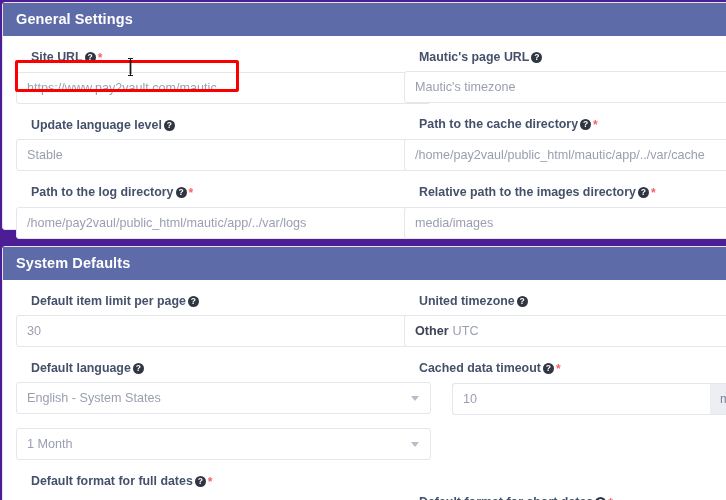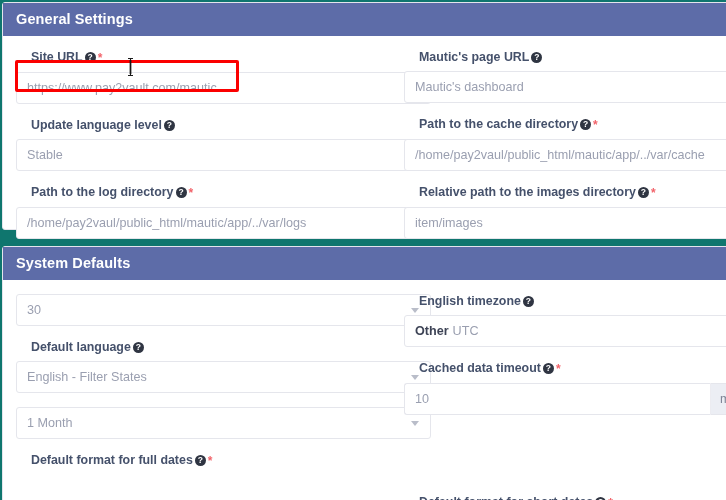--- a/index.html
+++ b/index.html
@@ -8,21 +8,21 @@
     margin: 0; padding: 0;
     width: 726px; height: 500px;
     overflow: hidden;
     background: #f5f6f8;
     font-family: "Liberation Sans", sans-serif;
     -webkit-font-smoothing: antialiased;
   }
   .page {
     position: relative;
     width: 726px; height: 500px;
-    background: #0f766e;
+    background: #4c1d95;
     overflow: hidden;
   }
 
   
   .panel {
     position: absolute;
     left: 2px;
     width: 736px;              
     background: #ffffff;
     border: 1px solid #e4e5ec;
@@ -106,21 +106,21 @@
     right: 11px; top: 50%;
     margin-top: -2px;
     width: 0; height: 0;
     border-left: 4px solid transparent;
     border-right: 4px solid transparent;
     border-top: 5px solid #b9bdc9;
   }
 
   
   .input-group { position: relative; display: flex; width: 340px; height: 32px; }
-  .input-group .control { flex: 1 1 auto; border-right: none; border-radius: 3px 0 0 3px; width: auto; }
+  .input-group .control { flex: 1 1 auto; border-right: none; border-radius: 3px 0 0 3px; width: auto; margin-left: 48px; }
   .addon {
     width: 34px;
     border: 1px solid #e5e6ec;
     border-left: 1px solid #ececf1;
     background: #eceef4;
     color: #7e8496;
     font-size: 12.6px;
     display: flex; align-items: center;
     padding-left: 9px;
     border-radius: 0 3px 3px 0;
@@ -187,66 +187,69 @@
         </div>
       </div>
 
       <div class="col-right" style="top:14px;">
 
         <div class="form-group">
           <label class="ctl">
             <span>Mautic's page URL</span><span class="help-icon">?</span>
           </label>
           <div class="control full-bleed">
-            <span>Mautic's dashboard</span>
+            <span>Mautic's timezone</span>
           </div>
         </div>
 
         <div class="form-group">
           <label class="ctl">
             <span>Path to the cache directory</span><span class="help-icon">?</span><span class="req">*</span>
           </label>
           <div class="control full-bleed">
             <span>/home/pay2vaul/public_html/mautic/app/../var/cache</span>
           </div>
         </div>
 
         <div class="form-group">
           <label class="ctl">
             <span>Relative path to the images directory</span><span class="help-icon">?</span><span class="req">*</span>
           </label>
           <div class="control full-bleed">
-            <span>item/images</span>
+            <span>media/images</span>
           </div>
         </div>
       </div>
 
     </div>
   </div>
 
   <div class="panel" style="top:246px; height:270px;">
     <div class="panel-header">System Defaults</div>
 
     <div class="panel-body" style="height:234px;">
 
       <div class="col-left" style="top:14px;">
 
         <div class="form-group">
+          <label class="ctl">
+            <span>Default item limit per page</span><span class="help-icon">?</span>
+          </label>
           <div class="control wide">
             <span>30</span>
             <span class="caret"></span>
           </div>
         </div>
 
         <div class="form-group">
           <label class="ctl">
             <span>Default language</span><span class="help-icon">?</span>
           </label>
           <div class="control wide">
-            <span>English - Filter States</span>
+            <span>English - System States</span>
             <span class="caret"></span>
           </div>
         </div>
 
         <div class="form-group">
           <div class="control wide">
             <span>1 Month</span>
             <span class="caret"></span>
           </div>
         </div>
@@ -255,21 +258,21 @@
           <label class="ctl">
             <span>Default format for full dates</span><span class="help-icon">?</span><span class="req">*</span>
           </label>
         </div>
       </div>
 
       <div class="col-right" style="top:14px;">
 
         <div class="form-group">
           <label class="ctl">
-            <span>English timezone</span><span class="help-icon">?</span>
+            <span>United timezone</span><span class="help-icon">?</span>
           </label>
           <div class="control full-bleed">
             <span class="val-strong">Other</span>
             <span class="val-muted">UTC</span>
           </div>
         </div>
 
         <div class="form-group">
           <label class="ctl">
             <span>Cached data timeout</span><span class="help-icon">?</span><span class="req">*</span>

